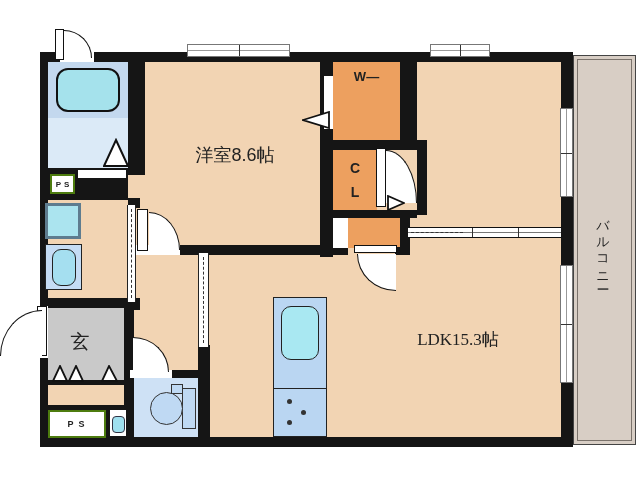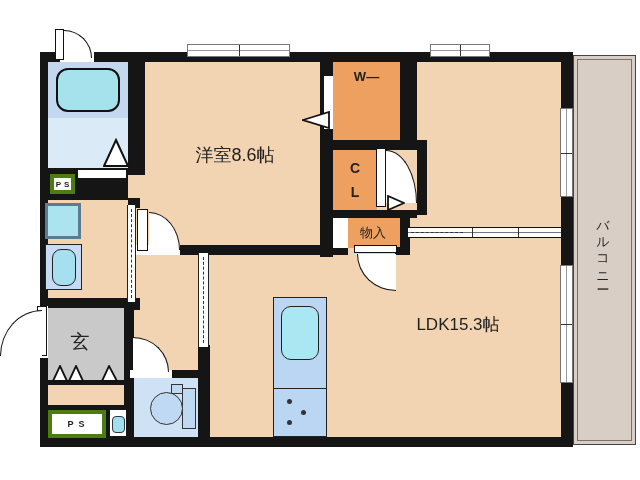--- a/index.html
+++ b/index.html
@@ -21,21 +21,21 @@
   .window{position:absolute;background:#fff;border:1px solid #777;box-sizing:border-box;}
   .wline-h{position:absolute;left:0;right:0;top:45%;height:1px;background:#999;}
   .wline-v{position:absolute;top:0;bottom:0;left:45%;width:1px;background:#999;}
   .tick-v{position:absolute;top:0;bottom:0;width:1px;background:#333;}
   .tick-h{position:absolute;left:0;right:0;height:1px;background:#333;}
   .slider-v{position:absolute;background:#fff;border-left:1.2px solid #222;border-right:1.2px solid #222;box-sizing:border-box;}
   .slider-v .dash{position:absolute;left:45%;top:4%;bottom:4%;width:0;border-left:1.5px dashed #333;}
   .slider-h{position:absolute;background:#fff;border-top:1.5px solid #111;border-bottom:1.5px solid #111;box-sizing:border-box;}
   .slider-h .mid{position:absolute;left:0;right:0;top:45%;height:1px;background:#777;}
   .slider-h .dash{position:absolute;left:2%;width:34%;top:40%;height:0;border-top:1.5px dashed #333;}
-  .psbox{position:absolute;background:#fff;border:4px solid #4d7c0f;box-sizing:border-box;
+  .psbox{position:absolute;background:#fff;border:2px solid #4d7c0f;box-sizing:border-box;
          display:flex;align-items:center;justify-content:center;
          font-size:8px;font-weight:bold;letter-spacing:3px;color:#222;padding-left:3px;}
   .fixture{position:absolute;box-sizing:border-box;}
   .vtext{writing-mode:vertical-rl;letter-spacing:3px;}
 </style>
 </head>
 <body>
 
 <div id="stage">
 
@@ -164,23 +164,22 @@
   <div class="fixture" style="left:150px;top:392px;width:33px;height:33px;background:var(--fixture-blue);border:1.5px solid #333;border-radius:50%;"></div>
   <div class="fixture" style="left:273px;top:297px;width:54px;height:140px;background:var(--kitchen-counter);border:1.5px solid #222;">
     <div style="position:absolute;left:7px;top:8px;width:36px;height:52px;background:var(--kitchen-sink);border:1.5px solid #222;border-radius:10px;"></div>
     <div style="position:absolute;left:0;right:0;top:90px;height:0;border-top:1.5px solid #222;"></div>
     <div style="position:absolute;left:13px;top:101px;width:5px;height:5px;border-radius:50%;background:#333;"></div>
     <div style="position:absolute;left:27px;top:112px;width:5px;height:5px;border-radius:50%;background:#333;"></div>
     <div style="position:absolute;left:13px;top:122px;width:5px;height:5px;border-radius:50%;background:#333;"></div>
   </div>
 
   <div class="lbl" style="left:155px;top:145px;width:160px;height:22px;font-size:18px;">洋室8.6帖</div>
-  <div class="lbl" style="left:378px;top:314px;width:160px;height:22px;font-size:17px;">LDK15.3帖</div>
+  <div class="lbl" style="left:378px;top:329px;width:160px;height:22px;font-size:17px;font-family:Liberation Serif, serif;">LDK15.3帖</div>
   <div class="lbl" style="left:333px;top:66px;width:67px;height:22px;font-size:13px;font-weight:bold;">W―</div>
   <div class="lbl" style="left:333px;top:158px;width:44px;height:20px;font-size:14px;font-weight:bold;">C</div>
   <div class="lbl" style="left:333px;top:182px;width:44px;height:20px;font-size:14px;font-weight:bold;">L</div>
-  <div class="lbl" style="left:346px;top:220px;width:54px;height:26px;font-size:13px;">物入</div>
   <div class="lbl" style="left:66px;top:330px;width:28px;height:24px;font-size:19px;">玄</div>
   <div class="lbl vtext" style="left:589px;top:192px;width:26px;height:112px;font-size:13px;">バルコニー</div>
   <div class="psbox" style="left:50px;top:174px;width:25px;height:20px;">PS</div>
   <div class="psbox" style="left:48px;top:410px;width:58px;height:28px;font-size:9px;letter-spacing:5px;">PS</div>
 
 </div>
 
 </body></html>

